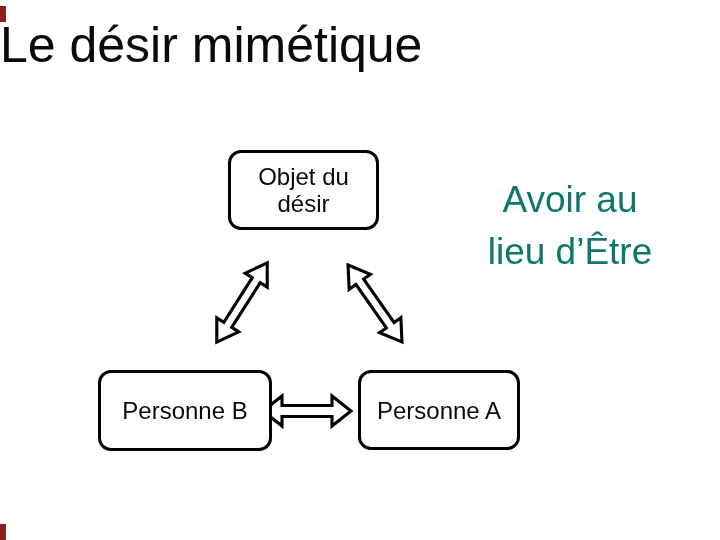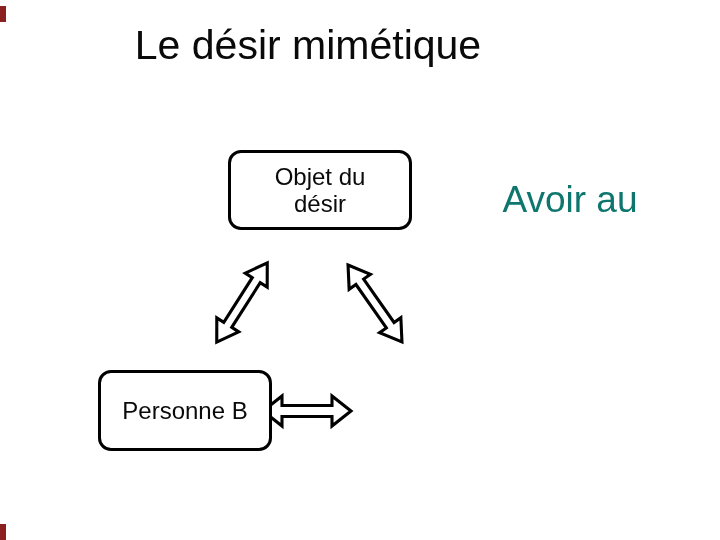--- a/index.html
+++ b/index.html
@@ -23,22 +23,21 @@
     background: #8b2020;
   }
   .edge-mark.top { top: 6px; height: 16px; }
   .edge-mark.bottom { top: 524px; height: 16px; }
 
   .title {
     position: absolute;
     left: 0;
     top: 21px;
     width: 616px;
-    text-align: center;
-    font-size: 41px;
+    font-size: 50px;
     line-height: 49px;
     color: #0a0a0a;
     white-space: nowrap;
   }
 
   .annotation {
     position: absolute;
     left: 455px;
     top: 174px;
     width: 230px;
@@ -57,21 +56,21 @@
     border-radius: 13px;
     display: flex;
     flex-direction: column;
     align-items: center;
     justify-content: center;
     text-align: center;
     font-size: 24px;
     line-height: 27px;
     color: #0a0a0a;
   }
-  .box-object   { left: 228px; top: 150px; width: 184px; height: 80px; }
+  .box-object   { left: 228px; top: 150px; width: 151px; height: 80px; }
   .box-person-b { left:  98px; top: 370px; width: 174px; height: 81px; }
   .box-person-a { left: 358px; top: 370px; width: 162px; height: 80px; }
 
   .arrow-layer {
     position: absolute;
     left: 0;
     top: 0;
     pointer-events: none;
   }
   .arrow-layer path {
@@ -108,20 +107,24 @@
     </g>
   </svg>
 
   <div class="shape-box box-object">
     <div>Objet du</div>
     <div>désir</div>
   </div>
 
   <div class="annotation">
     <div>Avoir au</div>
+    <div>lieu d’Être</div>
   </div>
 
   <div class="shape-box box-person-b">
     <div>Personne B</div>
   </div>
 
+  <div class="shape-box box-person-a">
+    <div>Personne A</div>
+  </div>
 
 </div>
 
 </body></html>

